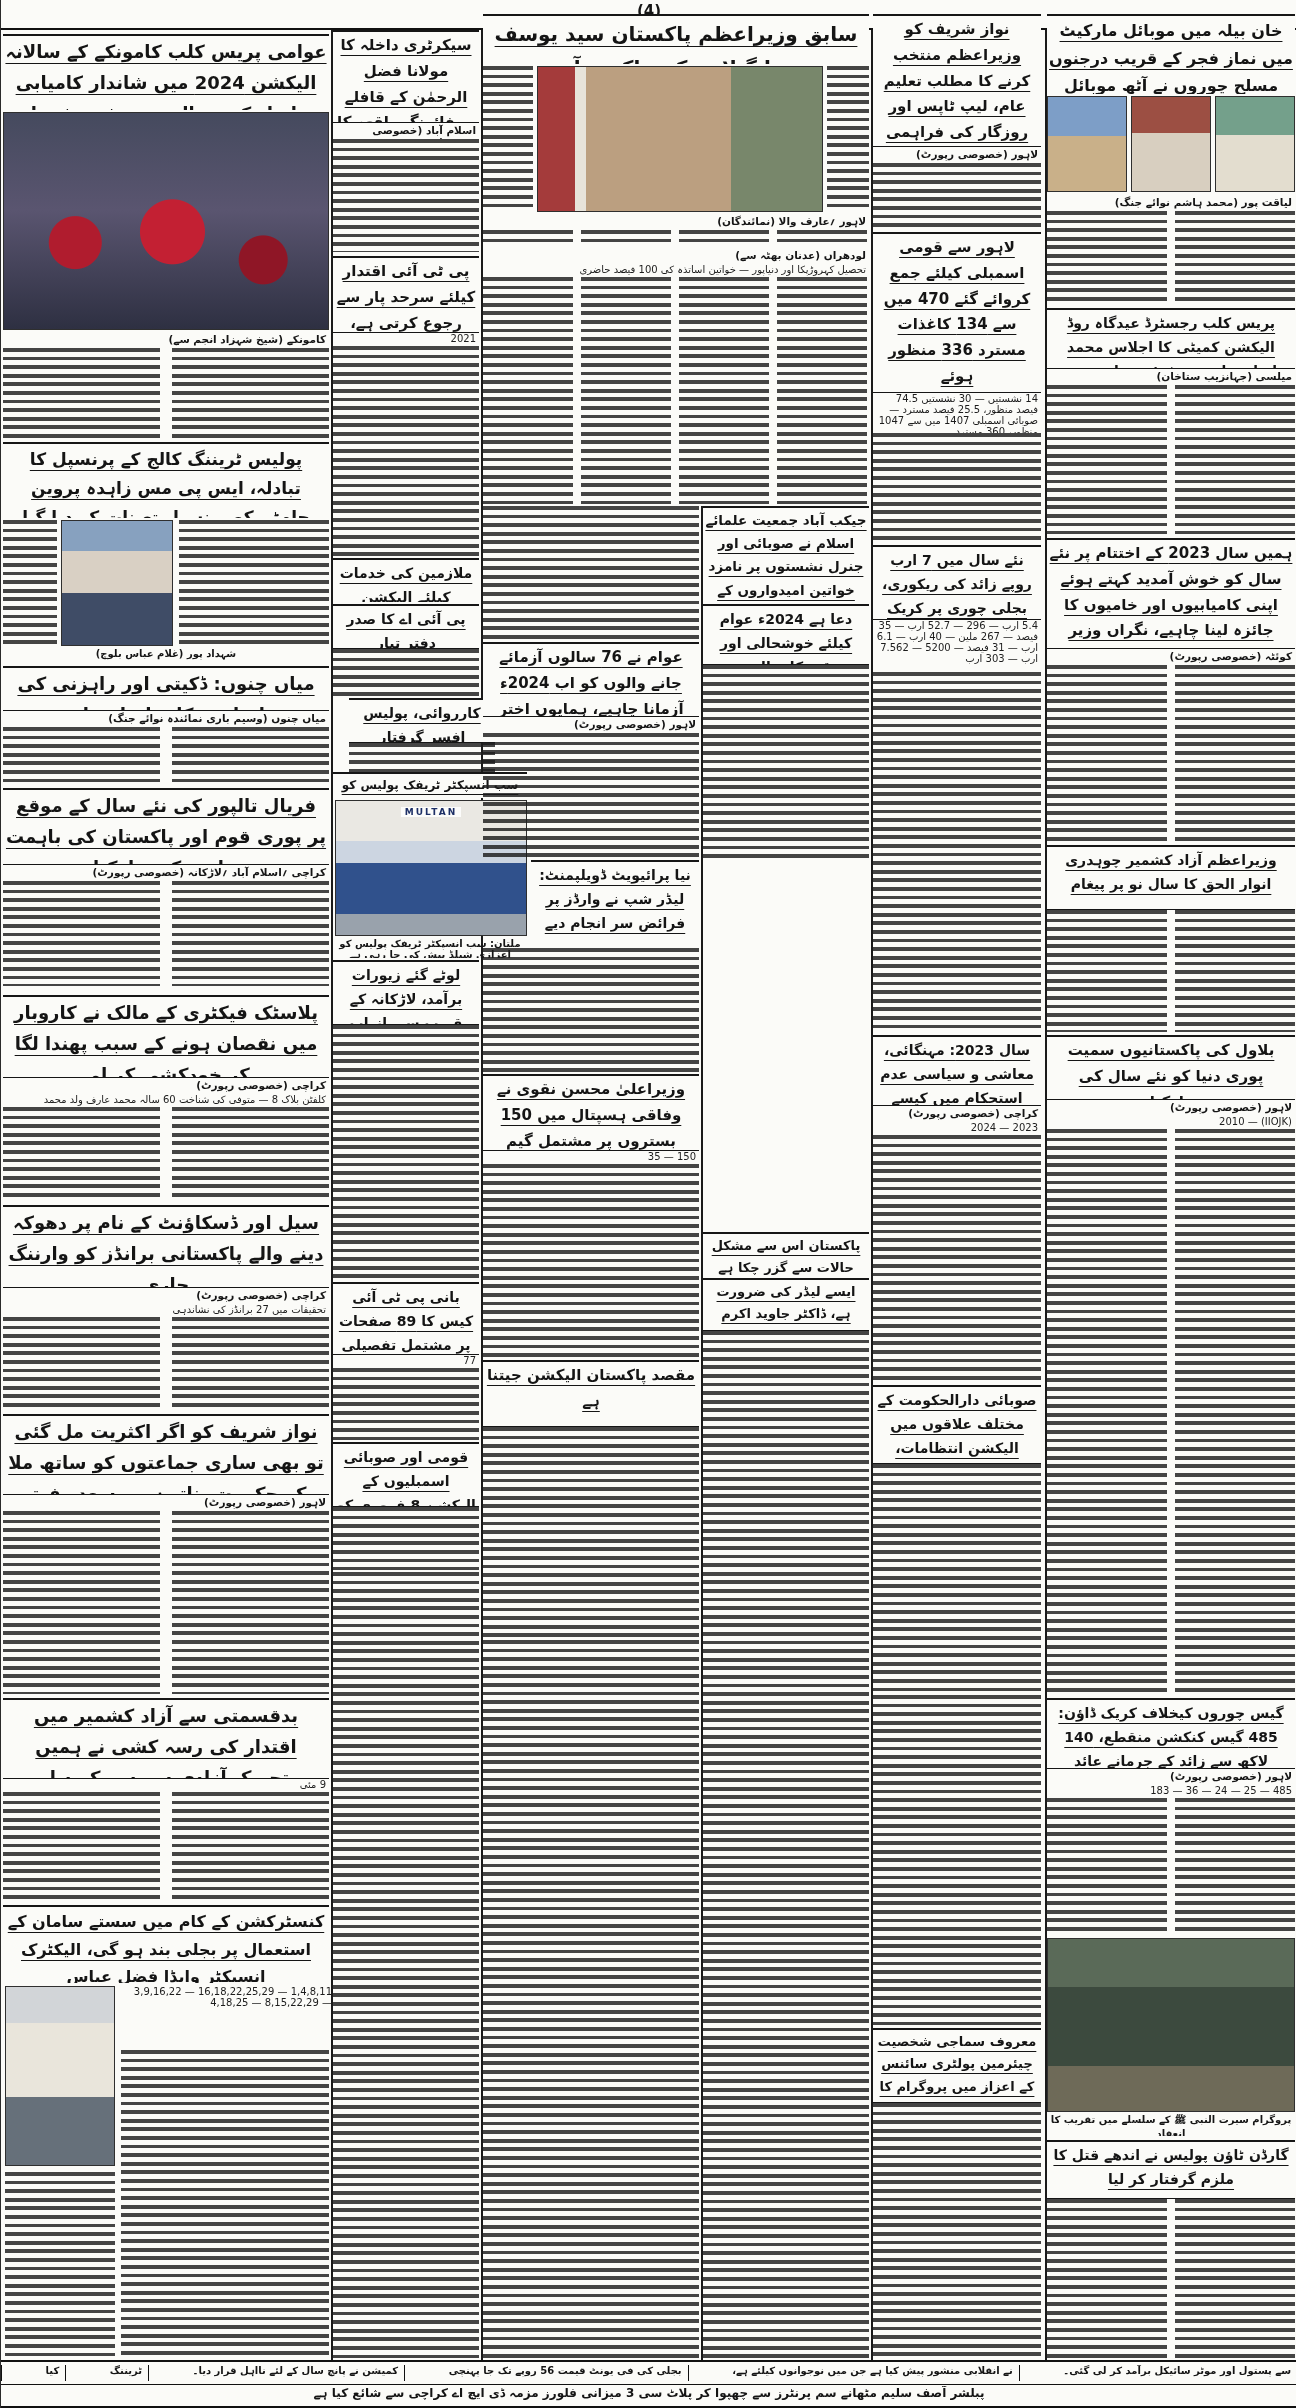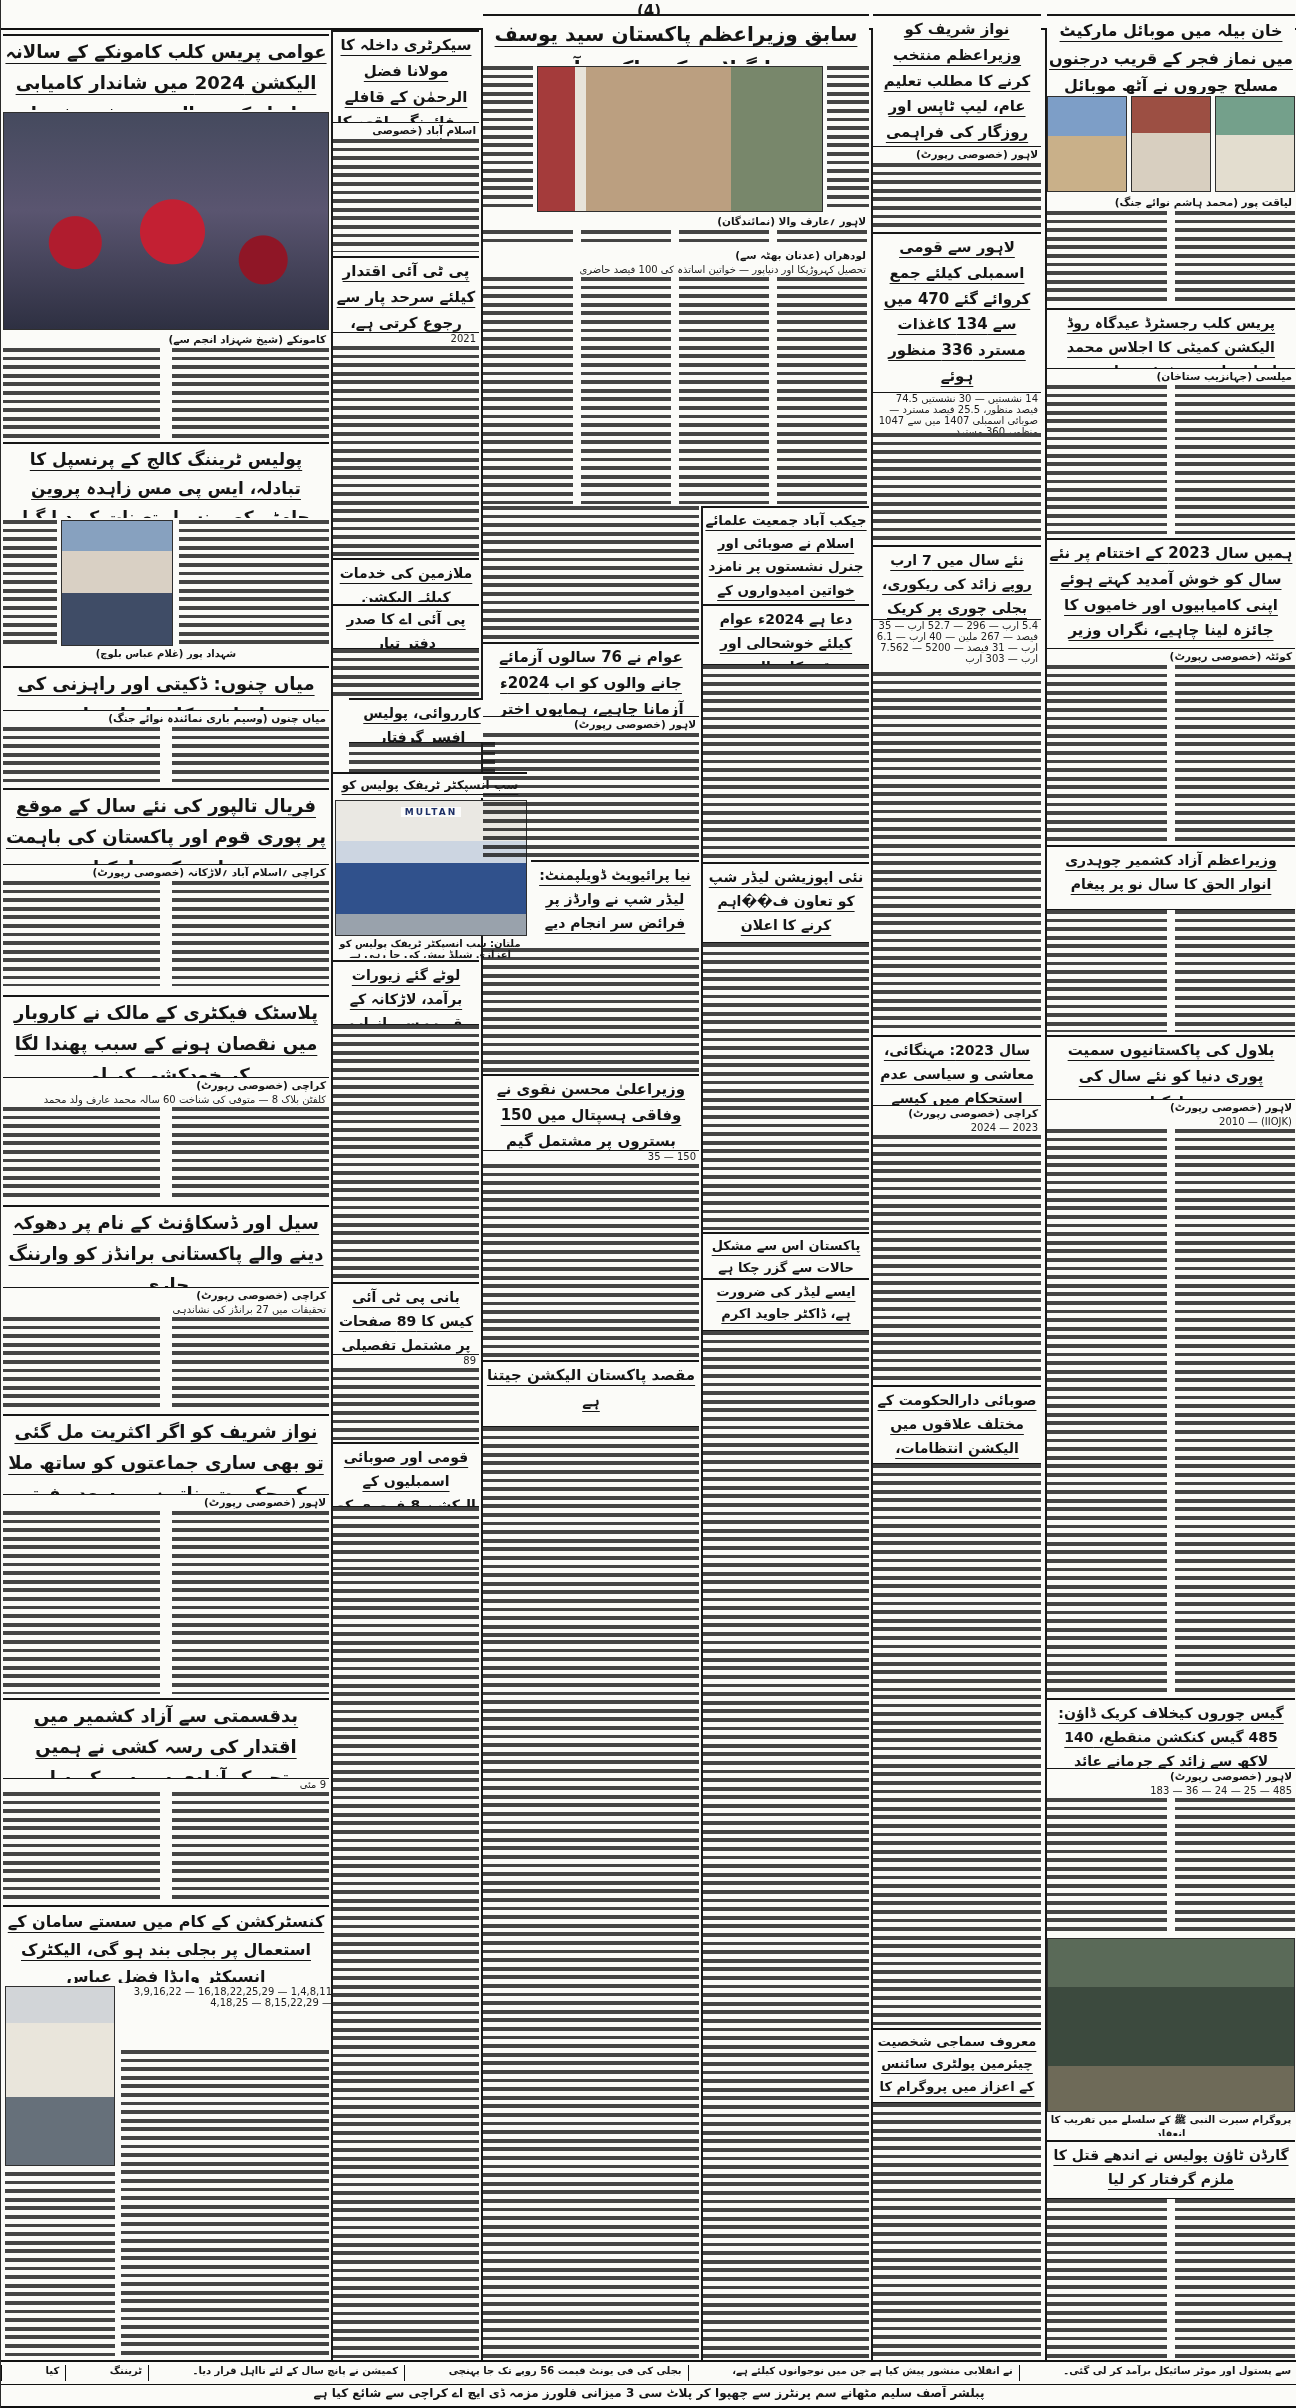--- a/index.html
+++ b/index.html
@@ -156,21 +156,21 @@
   </div>
   <div class="cap" style="left:332px;top:938px;width:194px;height:20px">ملتان: سب انسپکٹر ٹریفک پولیس کو اعزازی شیلڈ پیش کی جا رہی ہے</div>
 
   <section class="story" style="left:332px;top:960px;width:146px;height:320px">
     <h2 class="hl" style="font-size:14px;height:60px">لوٹے گئے زیورات برآمد، لاڑکانہ کے قریب سے بازیاب</h2>
     <div class="tx"></div>
   </section>
 
   <section class="story" style="left:332px;top:1282px;width:146px;height:158px">
     <h2 class="hl" style="font-size:14px;height:68px">بانی پی ٹی آئی کیس کا 89 صفحات پر مشتمل تفصیلی فیصلہ جاری</h2>
-    <div class="nums" style="height:13px">89</div>
+    <div class="nums" style="height:13px">77</div>
     <div class="tx"></div>
   </section>
 
   <section class="story" style="left:332px;top:1442px;width:146px;height:128px">
     <h2 class="hl" style="font-size:14px;height:60px">قومی اور صوبائی اسمبلیوں کے الیکشن 8 فروری کو ہوں گے</h2>
     <div class="tx"></div>
   </section>
   <div class="txa" style="left:332px;top:1572px;width:146px;height:786px"></div>
 
   <section class="story" style="left:482px;top:14px;width:386px;height:50px">
@@ -213,24 +213,20 @@
     <h2 class="hl" style="font-size:15px;height:62px">مقصد پاکستان الیکشن جیتنا ہے</h2>
     <div class="tx"></div>
   </section>
   <div class="txa" style="left:482px;top:1640px;width:216px;height:718px"></div>
 
   <section class="story" style="left:702px;top:506px;width:166px;height:96px">
     <h2 class="hl" style="font-size:13.5px;height:94px">جیکب آباد جمعیت علمائے اسلام نے صوبائی اور جنرل نشستوں پر نامزد خواتین امیدواروں کے ناموں کا اعلان کر دیا</h2>
   </section>
   <section class="story" style="left:702px;top:604px;width:166px;height:256px">
     <h2 class="hl" style="font-size:14px;height:56px">دعا ہے 2024ء عوام کیلئے خوشحالی اور ترقی کا سال ہو، چیئرمین ترین</h2>
-    <div class="tx"></div>
-  </section>
-  <section class="story" style="left:702px;top:862px;width:166px;height:368px">
-    <h2 class="hl" style="font-size:14px;height:76px">نئی اپوزیشن لیڈر شپ کو تعاون ف��اہم کرنے کا اعلان</h2>
     <div class="tx"></div>
   </section>
   <section class="story" style="left:702px;top:1232px;width:166px;height:44px">
     <h2 class="hl" style="font-size:13px;height:42px">پاکستان اس سے مشکل حالات سے گزر چکا ہے</h2>
   </section>
   <section class="story" style="left:702px;top:1278px;width:166px;height:1082px">
     <h2 class="hl" style="font-size:13px;height:48px">ایسے لیڈر کی ضرورت ہے، ڈاکٹر جاوید اکرم</h2>
     <div class="tx"></div>
   </section>
 

